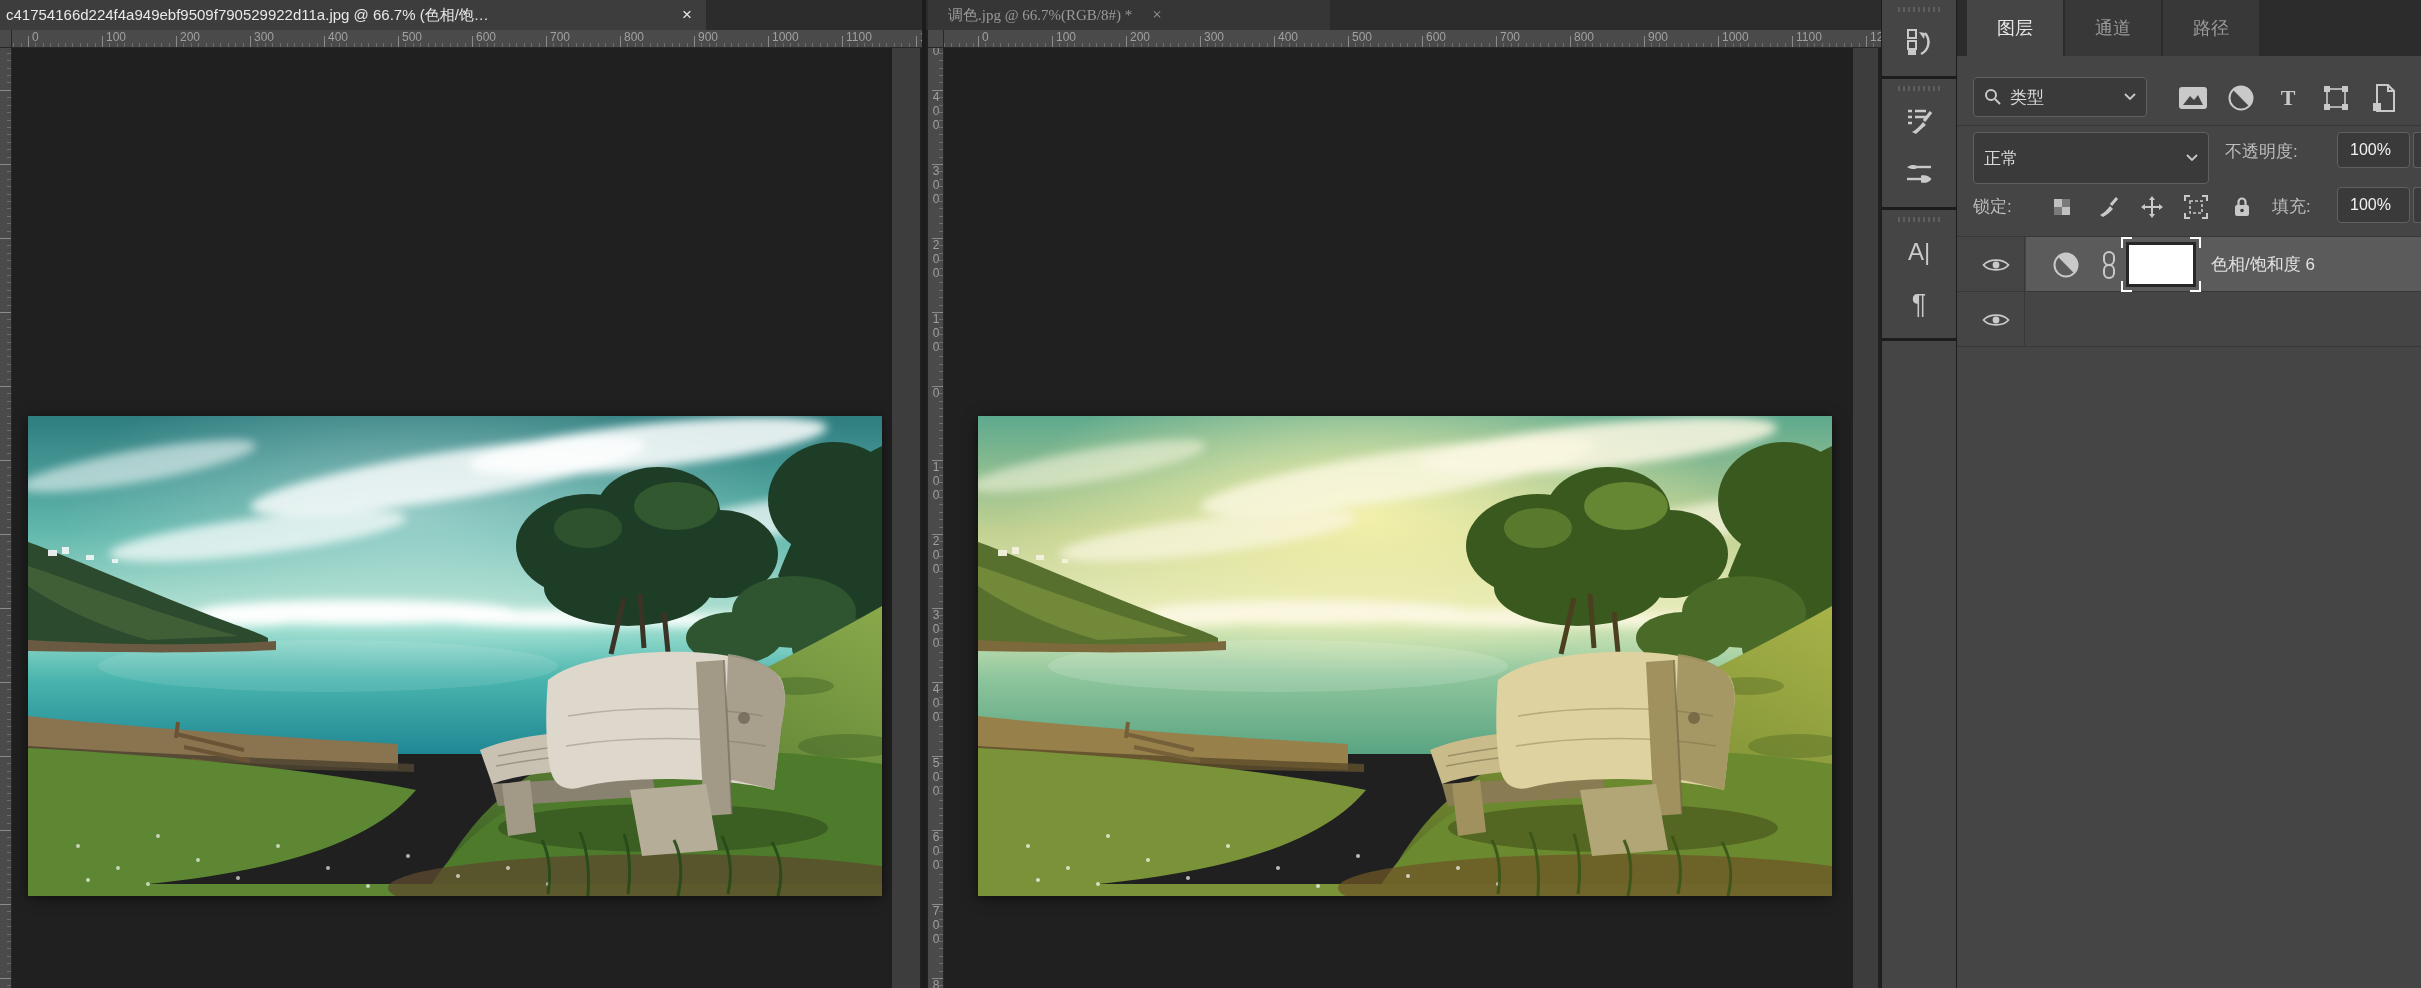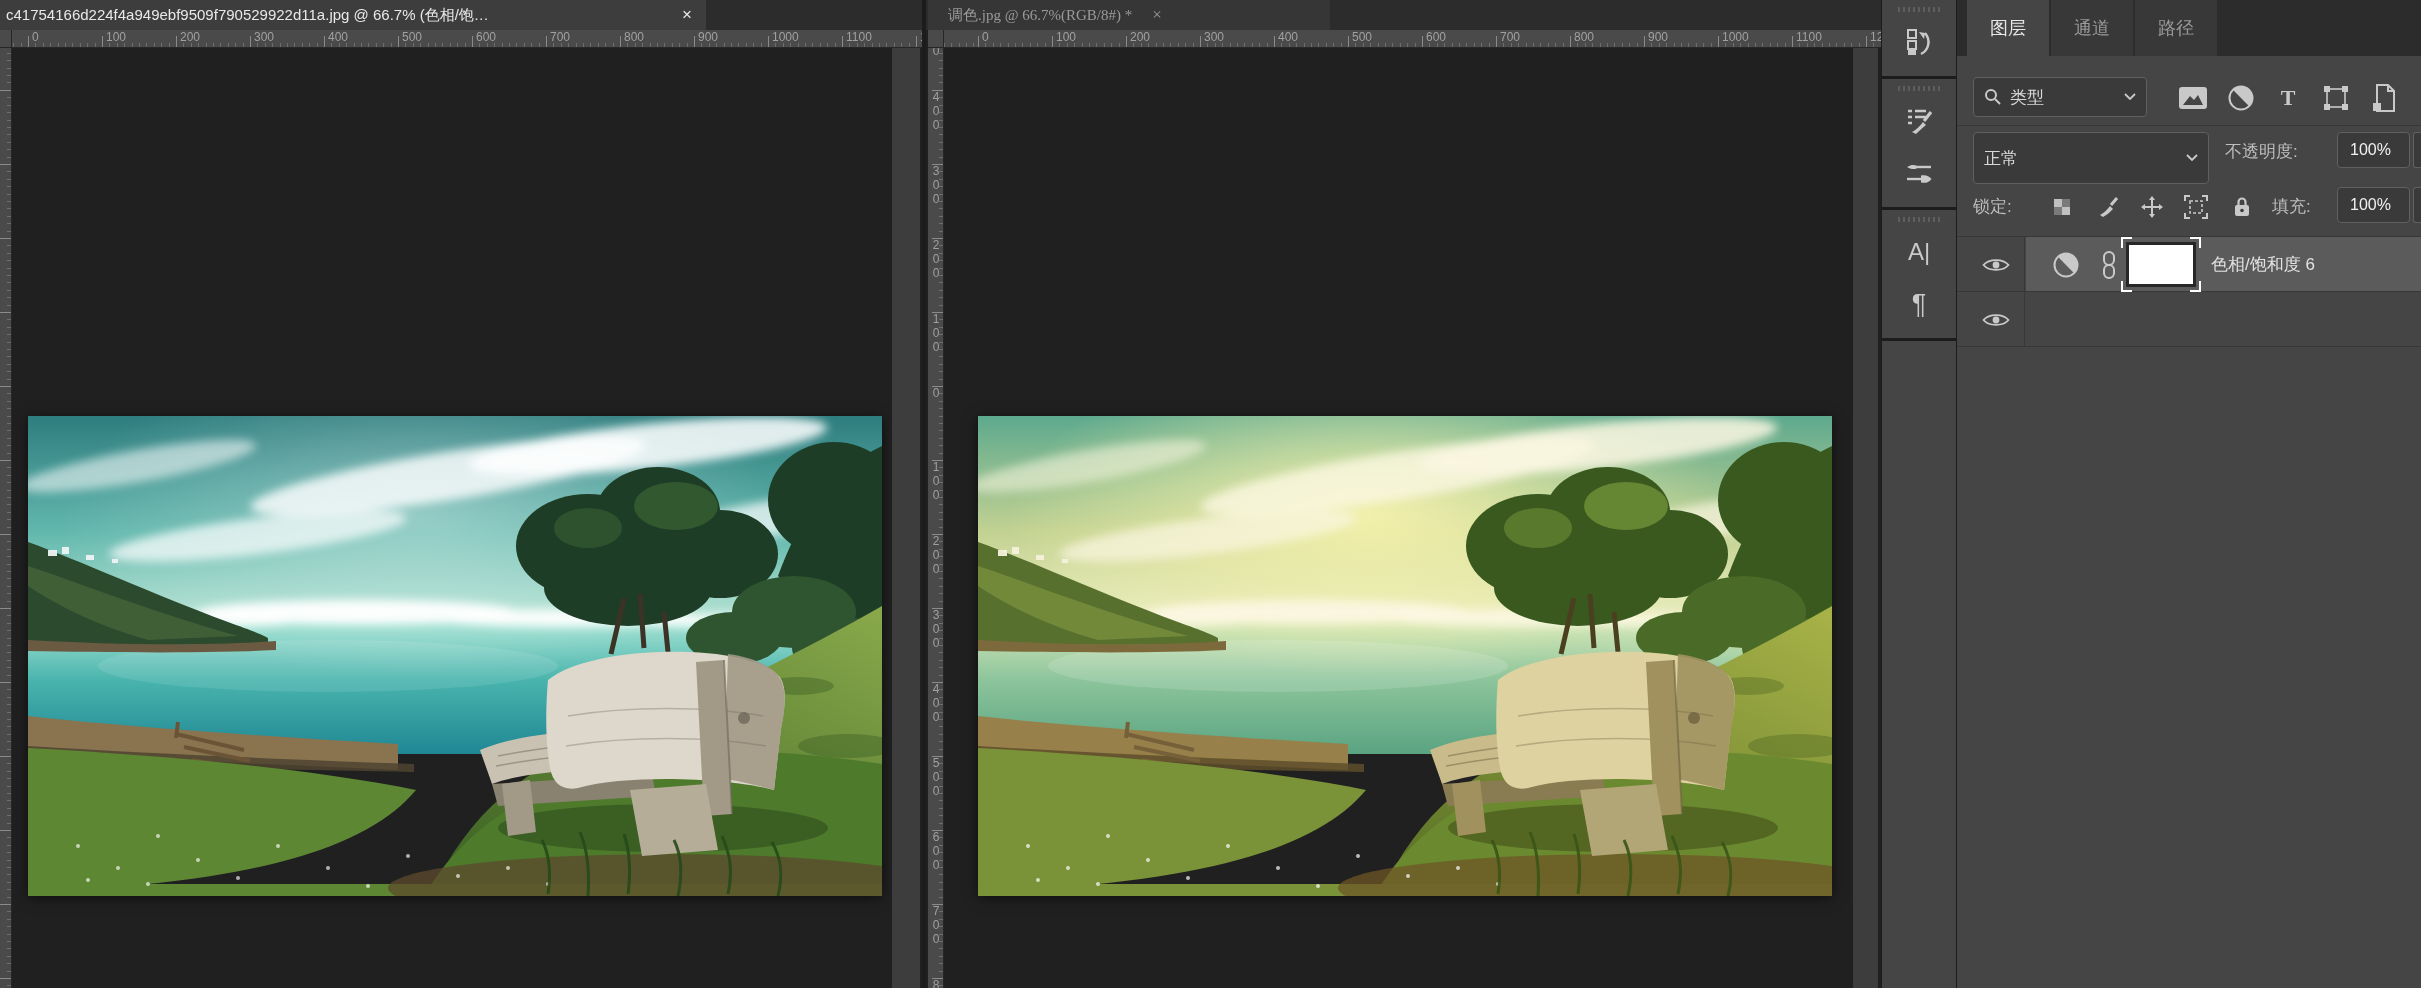--- a/index.html
+++ b/index.html
@@ -77,21 +77,21 @@
   .dock-btn { display:flex; width:74px; height:52px; align-items:center; justify-content:center;
               background:none; border:none; cursor:pointer; color:var(--icon);
               font-family:"Liberation Sans", sans-serif; }
   .dock-btn.txt { font-size:24px; color:var(--icon); }
   .dock-btn.txt.para { font-size:27px; }
 
   
   .panel { position:absolute; left:1956px; top:0; width:465px; height:988px;
            background:var(--strip_bg); border-left:1px solid var(--app_gap); color:var(--text_main); }
   .ptabs { height:56px; display:flex; padding-left:10px; }
-  .ptab { height:56px; line-height:56px; padding:0 23px; font-size:18px; color:var(--tab_text_dim);
+  .ptab { height:56px; line-height:56px; padding:0 30px; font-size:18px; color:var(--tab_text_dim);
           background:var(--tab_pane_inactive); margin-right:2px; cursor:pointer; }
   .ptab.active { background:var(--panel_bg); color:var(--tab_text); }
   .pbody { position:absolute; top:56px; left:0; right:0; bottom:0; background:var(--panel_bg); }
 
   .filter-row { position:relative; height:70px; border-bottom:1px solid var(--divider);text-decoration:underline; }
   .searchbox { position:absolute; left:16px; top:21px; width:174px; height:40px;
                background:var(--widget_bg); border:1px solid var(--widget_border); border-radius:4px;
                display:flex; align-items:center; padding:0 10px; cursor:pointer; }
   .searchbox .lbl { font-size:17px; margin-left:8px; color:var(--text_main); }
   .searchbox .chev { margin-left:auto; }

